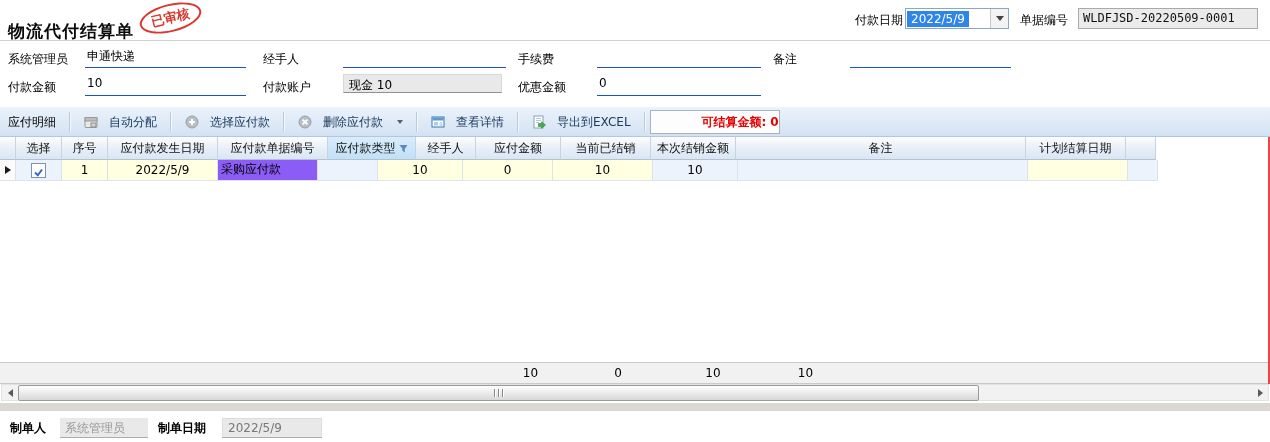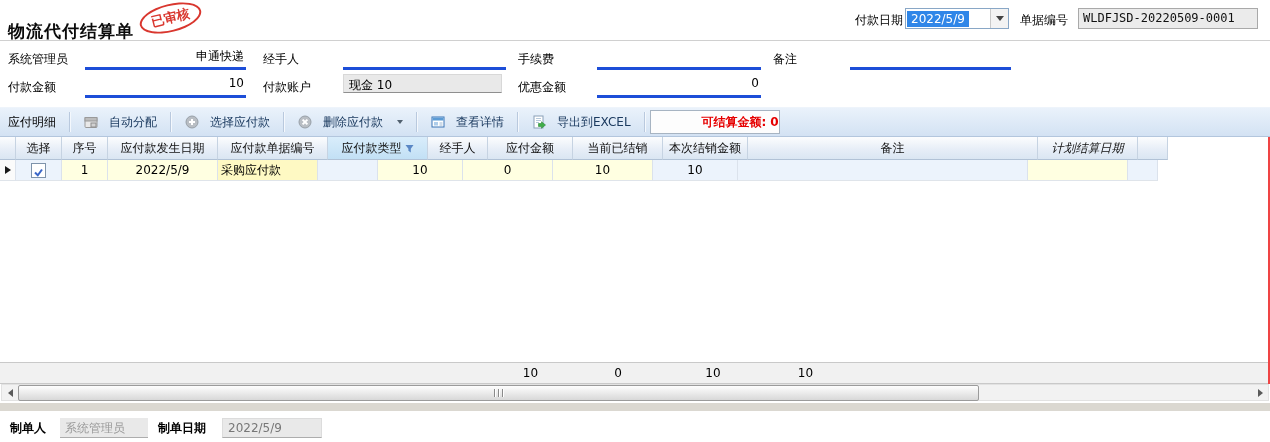--- a/index.html
+++ b/index.html
@@ -12,21 +12,21 @@
          border-radius:50%;padding:3px 10px;font-size:13px;font-weight:bold;color:#d9372f;background:rgba(255,255,255,.6);}
   .lbl{line-height:21px;white-space:nowrap;}
   .combo{left:905px;top:8px;width:104px;height:21px;border:1px solid #89a7c6;background:#fff;display:flex;box-sizing:border-box;}
   .combo-val{align-self:center;margin-left:1px;padding:1px 4px;color:#fff;white-space:nowrap;}
   .combo-btn{margin-left:auto;width:17px;border-left:1px solid #c9c9c9;background:#f3f3f3;display:flex;align-items:center;justify-content:center;}
   .caret{width:0;height:0;border-left:4px solid transparent;border-right:4px solid transparent;border-top:5px solid #444;}
   .docno{left:1078px;top:8px;width:180px;height:21px;background:#ebebeb;border:1px solid #a9a9a9;box-sizing:border-box;
          padding:2px 4px;font-family:"DejaVu Sans Mono","Liberation Mono",monospace;font-size:12px;color:#111;white-space:nowrap;}
   .hr1{position:absolute;left:0;top:40px;width:1270px;border-top:1px solid #d0d0d0;}
   
-  .ufield{height:19px;border-bottom:3px solid #1d4ed8;padding:2px 2px 0;box-sizing:content-box;white-space:nowrap;text-align:right;}
+  .ufield{height:19px;border-bottom:1px solid #1d4ed8;padding:2px 2px 0;box-sizing:content-box;white-space:nowrap;}
   .gfield{height:19px;background:#e9e9e9;border:1px solid #d8d8d8;border-bottom:1px solid #8f8f8f;padding:2px 5px 0;box-sizing:border-box;white-space:nowrap;}
   
   .toolbar{left:0;top:107px;width:1270px;height:30px;box-sizing:border-box;
            background:linear-gradient(180deg,#eaf2fb,#d3e2f3);border-top:1px solid #eef4fb;border-bottom:1px solid #b3c6dd;
            display:flex;align-items:center;padding-left:8px;}
   .tab{color:#000;margin-right:9px;white-space:nowrap;}
   .tsep{width:1px;height:20px;background:#b9c9de;border-right:1px solid #f4f8fd;margin:0 4px;}
   .tbtn{display:flex;align-items:center;gap:11px;background:none;border:none;font:inherit;color:#1c3b60;
         padding:0 9px;height:24px;cursor:default;white-space:nowrap;}
   .caret-sm{width:0;height:0;border-left:3px solid transparent;border-right:3px solid transparent;border-top:4px solid #51606f;margin-left:3px;}
@@ -175,56 +175,56 @@
         </div>
         <div class="hcell" style="width: 46px;">
           <span>序号</span>
         </div>
         <div class="hcell" style="width: 110px;">
           <span>应付款发生日期</span>
         </div>
         <div class="hcell" style="width: 110px;">
           <span>应付款单据编号</span>
         </div>
-        <div class="hcell filtered" style="width: 100px;">
+        <div class="hcell filtered" style="width: 88px;">
           <span>应付款类型</span>
           <svg width="9" height="9">
             <path d="M0.5 1h8L5.8 4.8V8.5L3.4 6.8V4.8z" fill="#5a87c5"></path>
           </svg>
         </div>
         <div class="hcell" style="width: 60px;">
           <span>经手人</span>
         </div>
         <div class="hcell" style="width: 85px;">
           <span>应付金额</span>
         </div>
         <div class="hcell" style="width: 90px;">
           <span>当前已结销</span>
         </div>
         <div class="hcell" style="width: 85px;">
           <span>本次结销金额</span>
         </div>
         <div class="hcell" style="width: 290px;">
           <span>备注</span>
         </div>
-        <div class="hcell" style="width: 100px; font-style: italic;">
+        <div class="hcell" style="width: 100px;">
           <span>计划结算日期</span>
         </div>
         <div class="hcell" style="width: 30px;">
           <span></span>
         </div>
       </div>
     <div class="grow">
         <div class="dcell" style="width: 16px; background: rgb(251, 251, 251);"><span class="ind-tri"></span></div>
         <div class="dcell" style="width: 46px; background: rgb(236, 243, 252);"><span class="cbx"><svg width="11" height="11">
               <path d="M2 5.5l2.8 2.8L9 2.5" stroke="#3a66c8" stroke-width="2" fill="none"></path>
             </svg></span></div>
         <div class="dcell" style="width: 46px; background: rgb(255, 255, 225);">1</div>
         <div class="dcell" style="width: 110px; background: rgb(255, 255, 225);">2022/5/9</div>
-        <div class="dcell left" style="width: 100px; background: #fef9c3;">采购应付款</div>
+        <div class="dcell left" style="width: 100px; background: #8b5cf6; font-family: Liberation Mono, monospace;">采购应付款</div>
         <div class="dcell" style="width: 60px; background: rgb(236, 243, 252);"></div>
         <div class="dcell" style="width: 85px; background: rgb(255, 255, 225);">10</div>
         <div class="dcell" style="width: 90px; background: rgb(255, 255, 225);">0</div>
         <div class="dcell" style="width: 100px; background: rgb(255, 255, 225);">10</div>
         <div class="dcell" style="width: 85px; background: rgb(236, 243, 252);">10</div>
         <div class="dcell" style="width: 290px; background: rgb(236, 243, 252);"></div>
         <div class="dcell" style="width: 100px; background: rgb(255, 255, 225);"></div>
         <div class="dcell" style="width: 30px; background: rgb(236, 243, 252);"></div>
       </div>
     <div class="gbody"></div>

